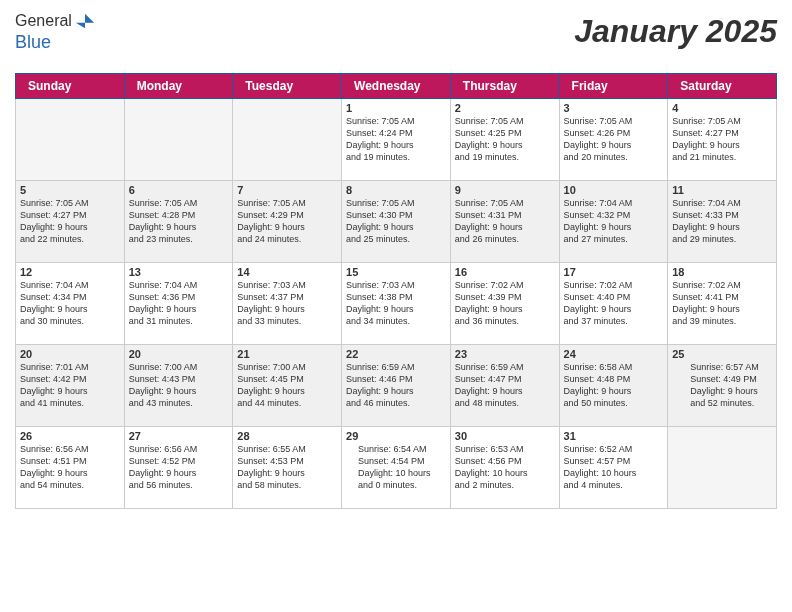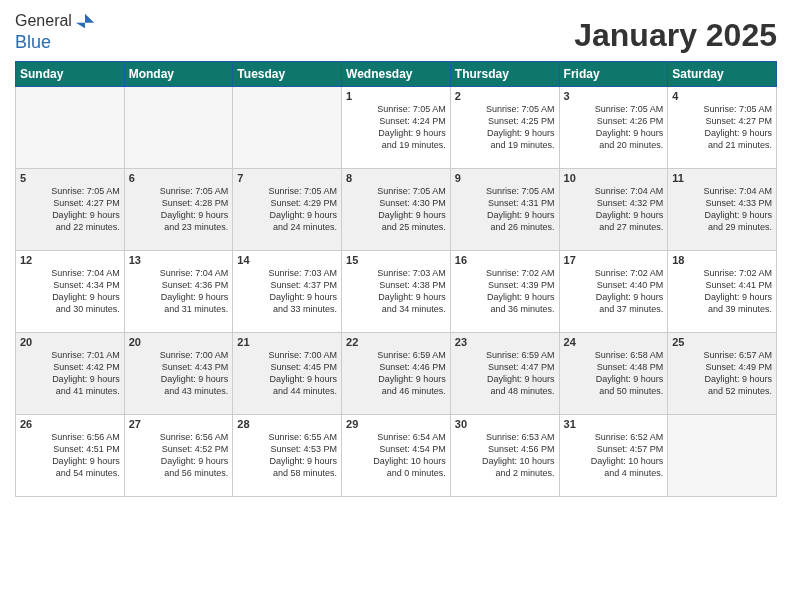--- a/index.html
+++ b/index.html
@@ -12,58 +12,59 @@
     }
     .page {
       width: 792px;
       height: 612px;
       background: #fff;
       padding: 10px 15px 10px 15px;
     }
     .header {
       display: flex;
       justify-content: space-between;
-      align-items: flex-end;
-      margin-bottom: 8px;
+      align-items: center;
+      margin-bottom: 20px;
     }
     .logo {
       display: flex;
       align-items: center;
       gap: 2px;
     }
     .logo-general { color: #333; }
     .logo-blue { color: #2a6db5; }
     .logo-icon {
       width: 22px;
       height: 22px;
     }
     .title-block {
       text-align: right;
+      font-style: italic;
     }
     .month-title {
       font-size: 32px;
       font-weight: bold;
       color: #333;
       line-height: 1.1;
     }
     .subtitle {
       font-size: 13px;
       color: #555;
     }
     .calendar {
       width: 100%;
       border-collapse: collapse;
       border: 1px solid #ccc;
     }
     .calendar th {
-      background: #0f766e;
+      background: #be185d;
       color: #fff;
       font-size: 12px;
       font-weight: bold;
-      padding: 5px 4px;
+      padding: 5px 12px;
       text-align: left;
       border: 1px solid #1a5aa0;
     }
     .calendar td {
       border: 1px solid #ccc;
       vertical-align: top;
       padding: 3px 4px;
       width: 109px;
       height: 82px;
       background: #fff;
@@ -76,21 +77,20 @@
     .day-number {
       font-size: 11px;
       font-weight: bold;
       color: #333;
       margin-bottom: 1px;
     }
     .day-info {
       font-size: 9px;
       color: #333;
       line-height: 1.35;
-      text-align: right;
     }
     .row-shaded td {
       background: #f0f0f0;
     }
   </style>
 </head>
 <body>
 
 <div class="page">
   <div class="header">

